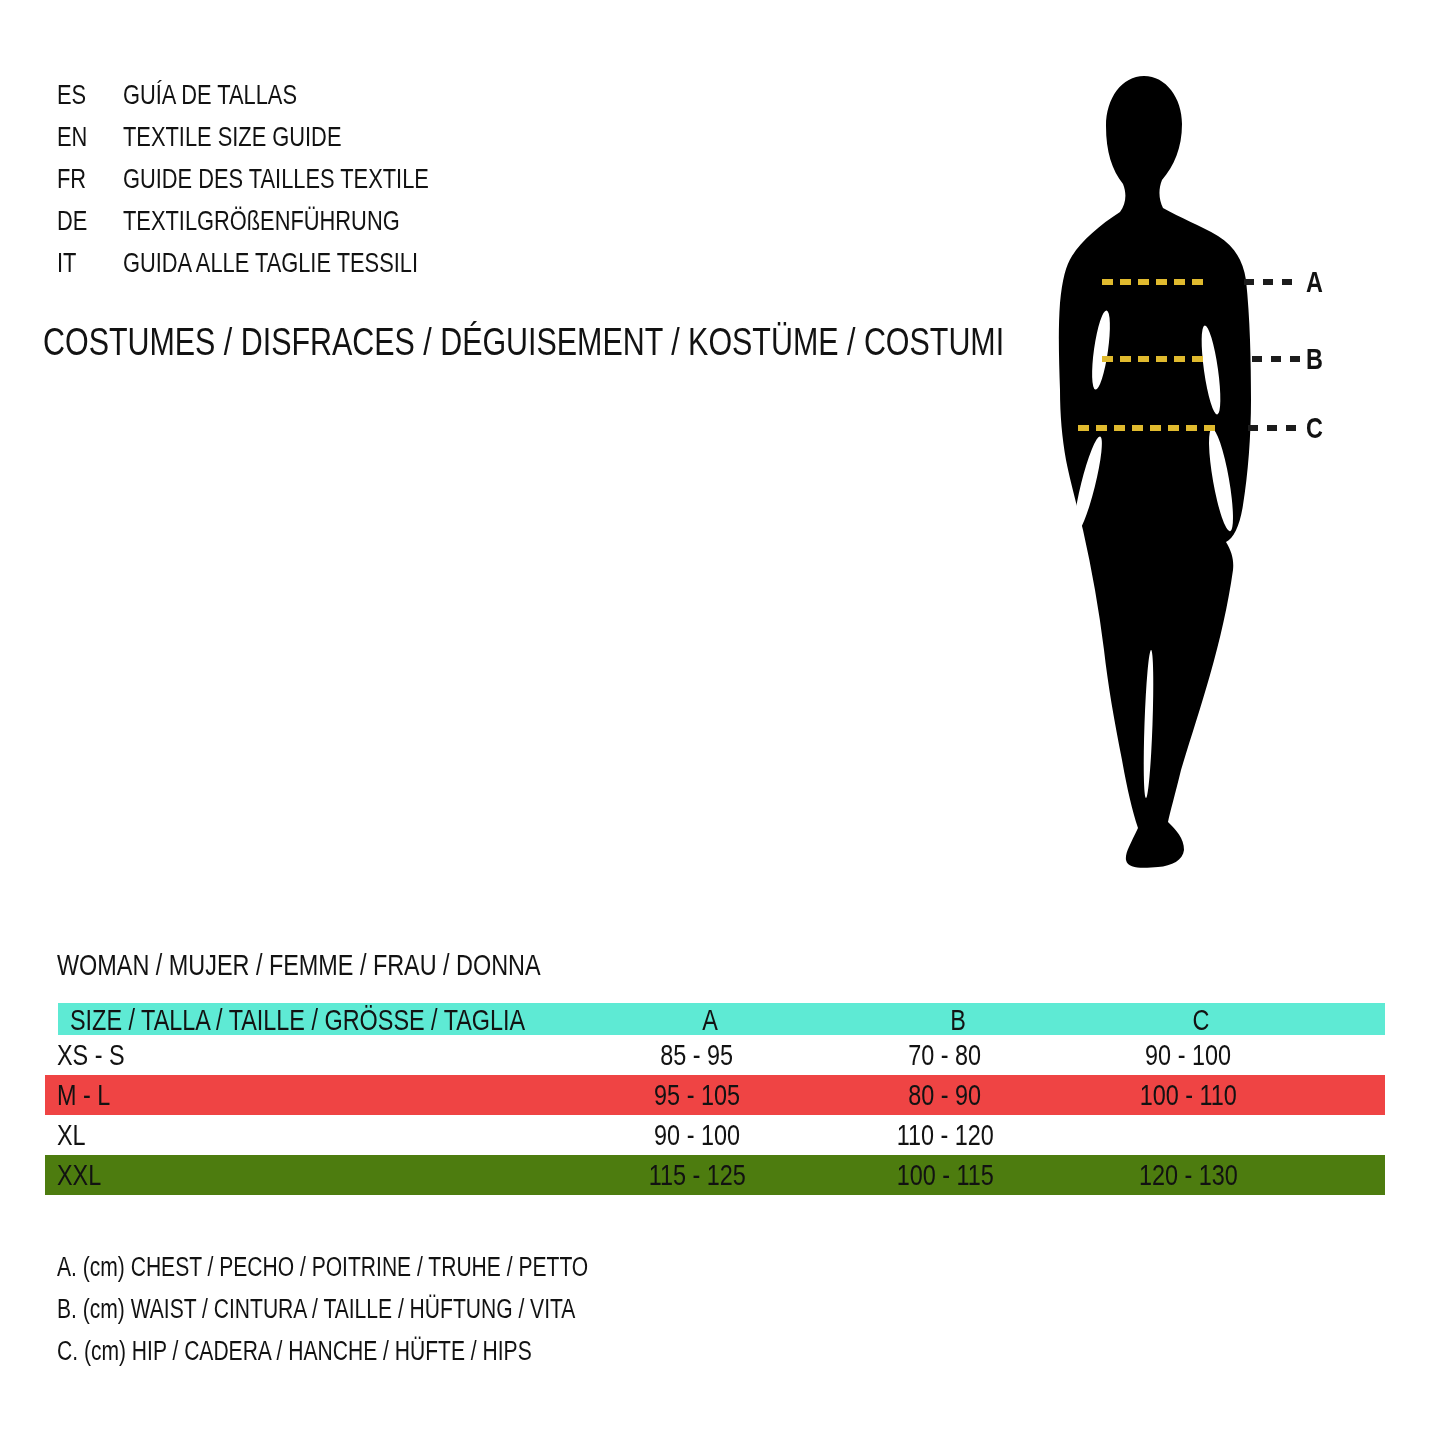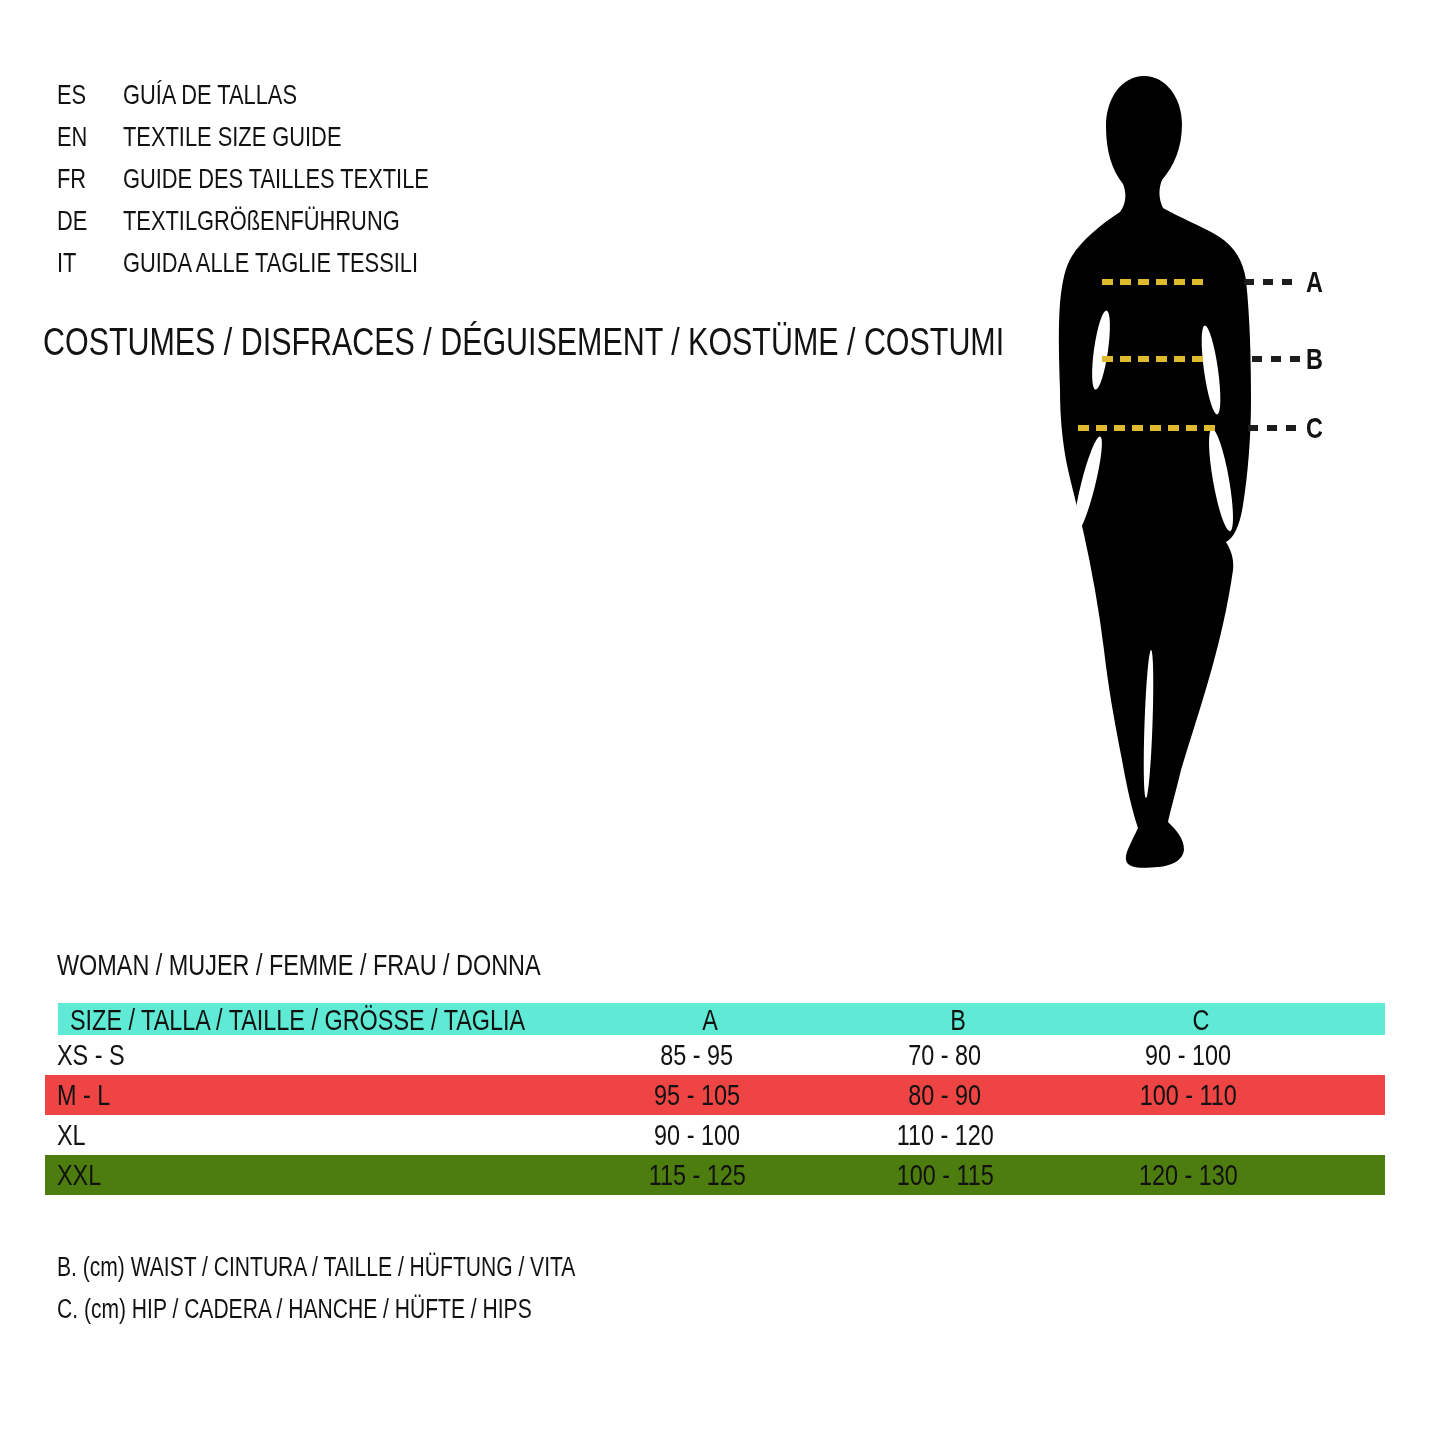--- a/index.html
+++ b/index.html
@@ -185,18 +185,21 @@
       </div>
     <div class="cell-c">
         <span class="cond cond-c">120 - 130</span>
       </div>
     <div></div>
   </div>
 </div>
 
 <div class="legend">
   <div class="legend-row">
+      <span class="cond">A. (cm) CHEST / PECHO / POITRINE / TRUHE / PETTO</span>
+    </div>
+  <div class="legend-row">
       <span class="cond">B. (cm) WAIST / CINTURA / TAILLE / HÜFTUNG / VITA</span>
     </div>
   <div class="legend-row">
       <span class="cond">C. (cm) HIP / CADERA / HANCHE / HÜFTE / HIPS</span>
     </div>
 </div>
 
 </body></html>

